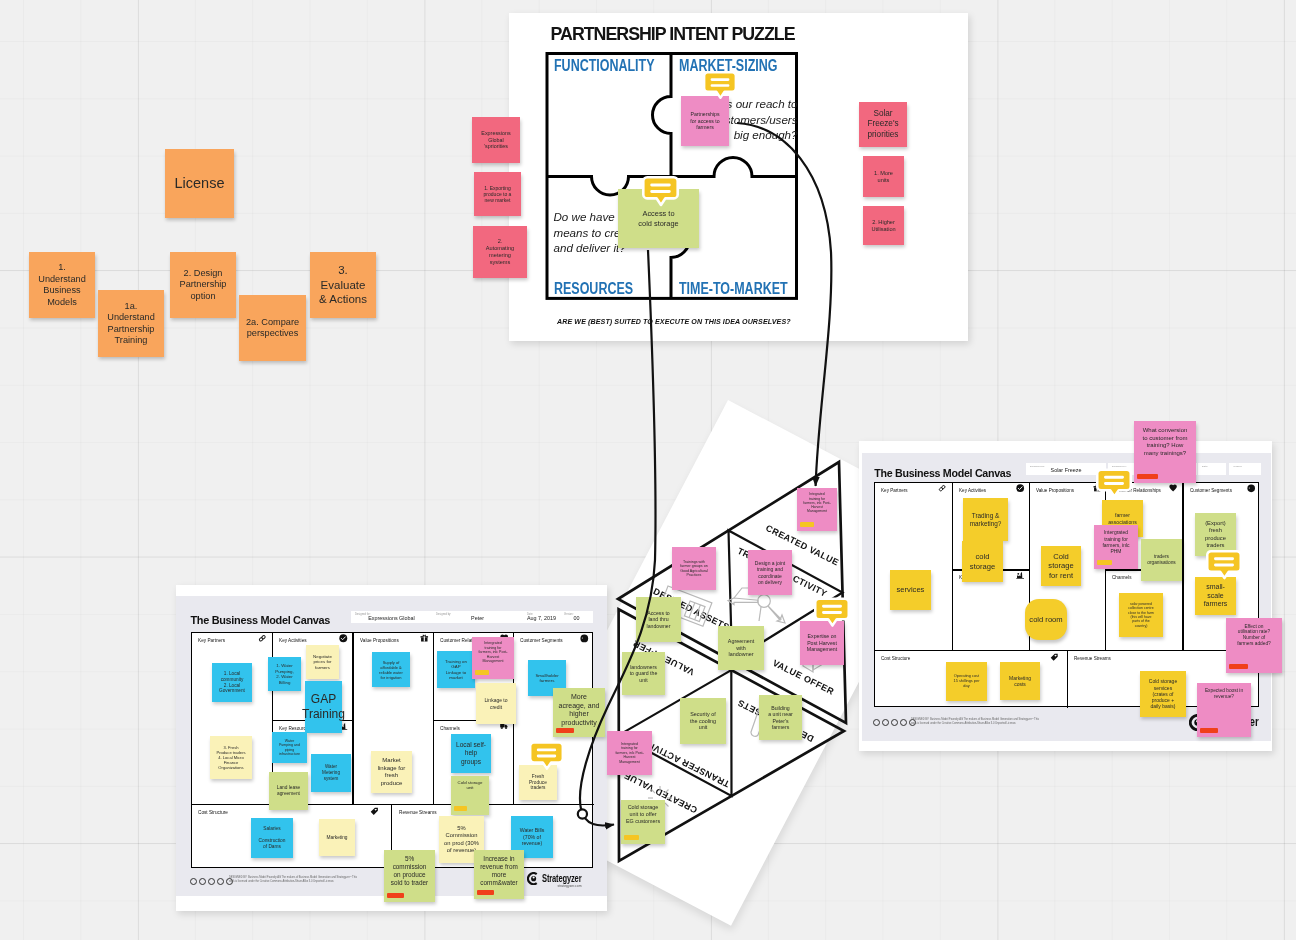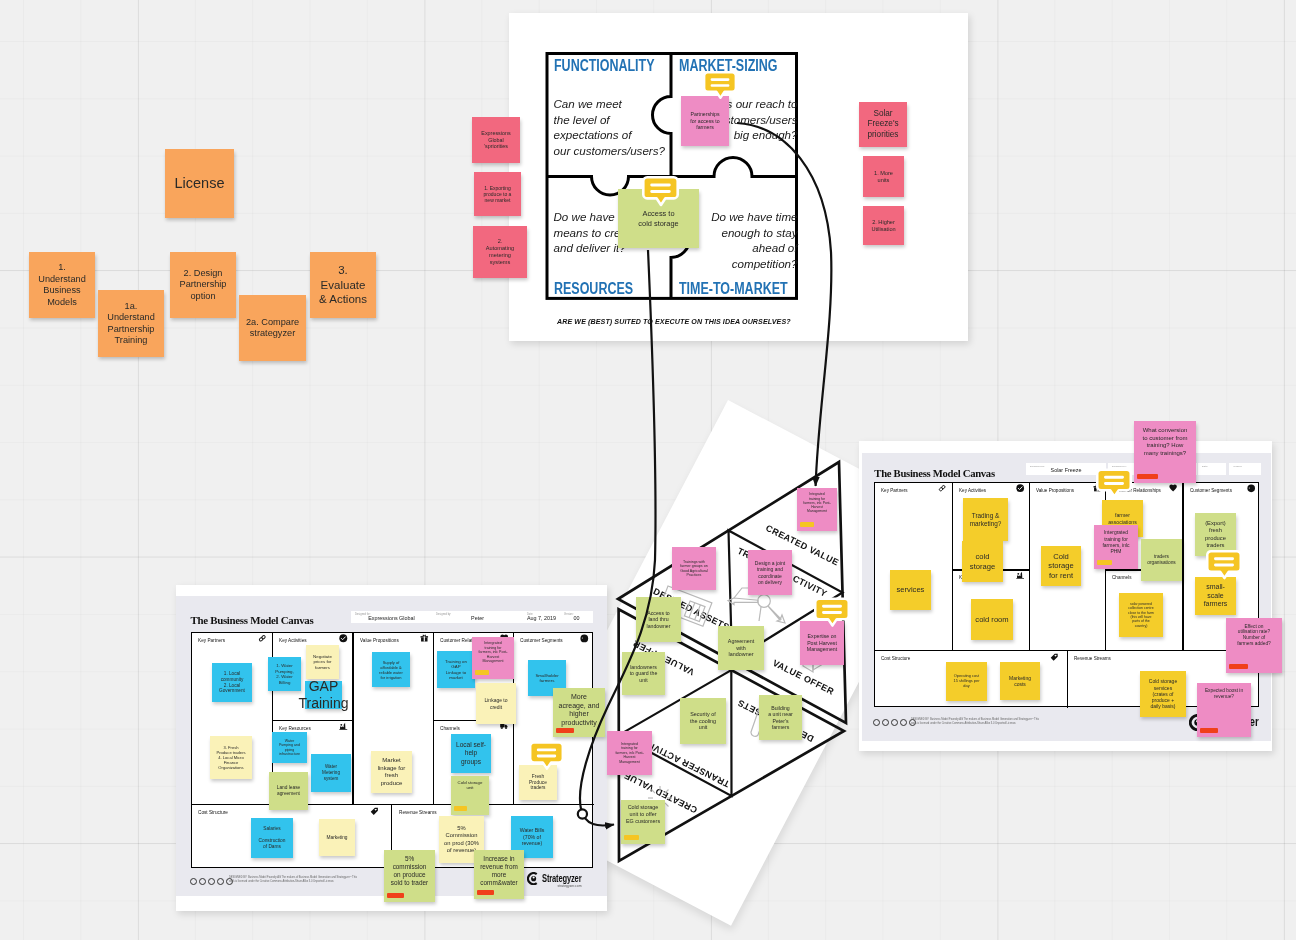--- a/index.html
+++ b/index.html
@@ -41,21 +41,21 @@
      font-style:italic;color:#111;letter-spacing:0.1px;}
   .pz-grid{position:absolute;left:37px;top:39px;width:250px;height:248px;}
   .qheading{position:absolute;font-size:16px;font-weight:bold;color:#2272b4;
      transform-origin:0 0;transform:scaleX(0.78);white-space:nowrap;}
   .qtext{position:absolute;font-size:11.6px;font-style:italic;color:#1a1a1a;
      line-height:15.6px;white-space:pre-line;}
   
   .bmc{background:#fff;}
   .bmc .inner{position:absolute;background:#e9e9ef;}
   .bmc .grid{background:#fff;}
-  .bmc .btitle{position:absolute;font-weight:bold;color:#111;letter-spacing:-0.3px;font-family:Liberation Serif, serif;}
+  .bmc .btitle{position:absolute;font-weight:bold;color:#111;letter-spacing:-0.3px;}
   .bmc .grid{position:absolute;border:1.7px solid #000;box-sizing:border-box;}
   .bmc .cell{position:absolute;box-sizing:border-box;}
   .bmc .cell .ct{position:absolute;left:6px;top:4px;color:#111;white-space:nowrap;
      transform-origin:0 0;transform:scaleX(0.92);}
   .bmc .cell .ci{position:absolute;right:3px;top:2px;}
   .bmc .meta{position:absolute;background:#fff;box-sizing:border-box;}
   .bmc .meta .ml{position:absolute;left:4px;top:2px;color:#999;}
   .bmc .meta .mv{position:absolute;color:#222;}
   .vline{position:absolute;background:#000;}
   .hline{position:absolute;background:#000;}
@@ -67,47 +67,40 @@
   .fineprint{position:absolute;color:#666;}
 </style>
 </head>
 <body>
 
 <div id="board">
 
   <div class="paper rotpaper"></div>
 
   <div class="paper" id="puzzle">
+    <div class="pz-title">PARTNERSHIP INTENT PUZZLE</div>
     <div class="pz-grid"></div>
     <svg viewBox="0 0 459 328" style="position: absolute; left: 0px; top: 0px; width: 459px; height: 328px;">
         <rect x="38" y="40.5" width="249.5" height="244.89999999999998" fill="none" stroke="#000" stroke-width="3"></rect>
         <path d="M162 40.5 L162 83.4 A18.5 18.5 0 0 0 162 120.4 L162 163.4" fill="none" stroke="#000" stroke-width="3" stroke-linecap="butt"></path>
         <path d="M162 163.4 L162 207.4 A18.5 18.5 0 0 1 162 244.4 L162 285.4" fill="none" stroke="#000" stroke-width="3" stroke-linecap="butt"></path>
         <path d="M38 163.4 L82.5 163.4 A18.5 18.5 0 0 0 119.5 163.4 L162 163.4" fill="none" stroke="#000" stroke-width="3" stroke-linecap="butt"></path>
         <path d="M162 163.4 L205 163.4 A19 19 0 0 1 243 163.4 L287.5 163.4" fill="none" stroke="#000" stroke-width="3" stroke-linecap="butt"></path>
       </svg>
       <div class="pz-foot">ARE WE (BEST) SUITED TO EXECUTE ON THIS IDEA OURSELVES?</div>
   <div class="qheading" style="left: 44.5px; top: 43.5px;">FUNCTIONALITY</div>
-      <div class="qtext" style="left: 44.5px; top: 83px; width: 115px; text-align: left;">Can we meet
-the level of
-expectations of
-our customers/users?</div>
       <div class="qheading" style="left: 170px; top: 43.5px;">MARKET-SIZING</div>
       <div class="qtext" style="left: 175.5px; top: 83px; width: 113px; text-align: right;">Is our reach to
 customers/users
 big enough?</div>
       <div class="qheading" style="left: 44.5px; top: 266.5px;">RESOURCES</div>
       <div class="qtext" style="left: 44.5px; top: 196px; width: 115px; text-align: left;">Do we have
 means to create
 and deliver it?</div>
       <div class="qheading" style="left: 170px; top: 266.5px;">TIME-TO-MARKET</div>
-      <div class="qtext" style="left: 175.5px; top: 196px; width: 113px; text-align: right;">Do we have time
-enough to stay
-ahead of
-competition?</div>
     </div>
 
   <div class="paper bmc" id="bmcL" style="left: 176px; top: 585px; width: 431px; height: 326px;">
       <div class="inner" style="left: 0px; top: 11px; width: 431px; height: 300px;"></div>
       <div class="btitle" style="left: 14.5px; top: 29px; font-size: 10.9px;">The Business Model Canvas</div>
       <div class="meta" style="left: 175px; top: 26px; width: 81px; height: 12px;">
         <div class="ml" style="font-size: 2.6px;">Designed for:</div>
         <div class="mv" style="left: 0px; top: 4.32px; width: 100%; text-align: center; font-size: 5.4px;">Expressions Global</div>
       </div>
       <div class="meta" style="left: 256px; top: 26px; width: 91px; height: 12px;">
@@ -440,21 +433,21 @@
 4. Local Micro
 Finance
 Organizations</span></div>
       <div class="note blueA" style="left: 268px; top: 657px; width: 33px; height: 34px; font-size: 4.4px;"><span>1. Water
 Pumping,
 2. Water
 Billing</span></div>
       <div class="note yellowA" style="left: 306px; top: 645px; width: 33px; height: 34px; font-size: 4.4px;"><span>Negotiate
 prices for
 farmers</span></div>
-      <div class="note blueA" style="left: 305px; top: 681px; width: 37px; height: 28px; font-size: 14px;"><span>GAP
+      <div class="note blueA" style="left: 305px; top: 681px; width: 37px; height: 52px; font-size: 12px;"><span>GAP
 Training</span></div>
       <div class="note blueA" style="left: 272px; top: 732px; width: 35px; height: 31px; font-size: 3.6px;"><span>Water
 Pumping and
 piping
 infrastructure</span></div>
       <div class="note blueA" style="left: 311px; top: 754px; width: 40px; height: 38px; font-size: 4.6px;"><span>Water
 Metering
 system</span></div>
       <div class="note greenA" style="left: 269px; top: 772px; width: 39px; height: 38px; font-size: 4.8px;"><span>Land lease
 agreement</span></div>
@@ -509,21 +502,21 @@
 sold to trader</span><i style="position: absolute; left: 3px; bottom: 4.5px; width: 17.3px; height: 4.6px; border-radius: 1px; background: rgb(240, 64, 26);"></i></div>
       <div class="note greenA" style="left: 474px; top: 850px; width: 50px; height: 49px; font-size: 6.4px; align-items: flex-start; padding-top: 4.9px;"><span>Increase in
 revenue from
 more
 comm&amp;water</span><i style="position: absolute; left: 3px; bottom: 4.5px; width: 17px; height: 4.6px; border-radius: 1px; background: rgb(240, 64, 26);"></i></div>
       <div class="note yellowB" style="left: 890px; top: 570px; width: 41px; height: 40px; font-size: 7.6px;"><span>services</span></div>
       <div class="note yellowB" style="left: 963px; top: 498px; width: 45px; height: 43px; font-size: 6.4px;"><span>Trading &amp;
 marketing?</span></div>
       <div class="note yellowB" style="left: 962px; top: 541px; width: 41px; height: 41px; font-size: 7.6px;"><span>cold
 storage</span></div>
-      <div class="note yellowB" style="left: 971px; top: 599px; width: 42px; height: 41px; font-size: 7.6px;"><span>cold room</span></div>
+      <div class="note yellowB" style="left: 1025px; top: 599px; width: 42px; height: 41px; font-size: 7.6px; border-radius: 14px;"><span>cold room</span></div>
       <div class="note yellowB" style="left: 1041px; top: 546px; width: 40px; height: 40px; font-size: 7.6px;"><span>Cold
 storage
 for rent</span></div>
       <div class="note yellowB" style="left: 1102px; top: 500px; width: 41px; height: 37px; font-size: 5.2px;"><span>farmer
 associations</span></div>
       <div class="note pinkB" style="left: 1094px; top: 525px; width: 44px; height: 44px; font-size: 5px; align-items: flex-start; padding-top: 4.4px;"><span>Intergrated
 training for
 farmers, inlc
 PHM</span><i style="position: absolute; left: 3px; bottom: 4.5px; width: 15px; height: 4.6px; border-radius: 1px; background: rgb(245, 197, 35);"></i></div>
       <div class="note greenA" style="left: 1141px; top: 539px; width: 41px; height: 42px; font-size: 4.8px;"><span>traders
@@ -607,21 +600,21 @@
 Business
 Models</span></div>
       <div class="note orange" style="left: 98px; top: 290px; width: 66px; height: 67px; font-size: 9.2px;"><span>1a.
 Understand
 Partnership
 Training</span></div>
       <div class="note orange" style="left: 170px; top: 252px; width: 66px; height: 66px; font-size: 9.2px;"><span>2. Design
 Partnership
 option</span></div>
       <div class="note orange" style="left: 239px; top: 295px; width: 67px; height: 66px; font-size: 9.2px;"><span>2a. Compare
-strategyzer</span></div>
+perspectives</span></div>
       <div class="note orange" style="left: 310px; top: 252px; width: 66px; height: 66px; font-size: 11.5px;"><span>3.
 Evaluate
 &amp; Actions</span></div>
       <div class="note pinkA" style="left: 472px; top: 117px; width: 48px; height: 46px; font-size: 5.4px;"><span>Expressions
 Global
 'spriorities</span></div>
       <div class="note pinkA" style="left: 474px; top: 172px; width: 47px; height: 44px; font-size: 5px;"><span>1. Exporting
 produce to a
 new market</span></div>
       <div class="note pinkA" style="left: 473px; top: 226px; width: 54px; height: 52px; font-size: 5.6px;"><span>2.

